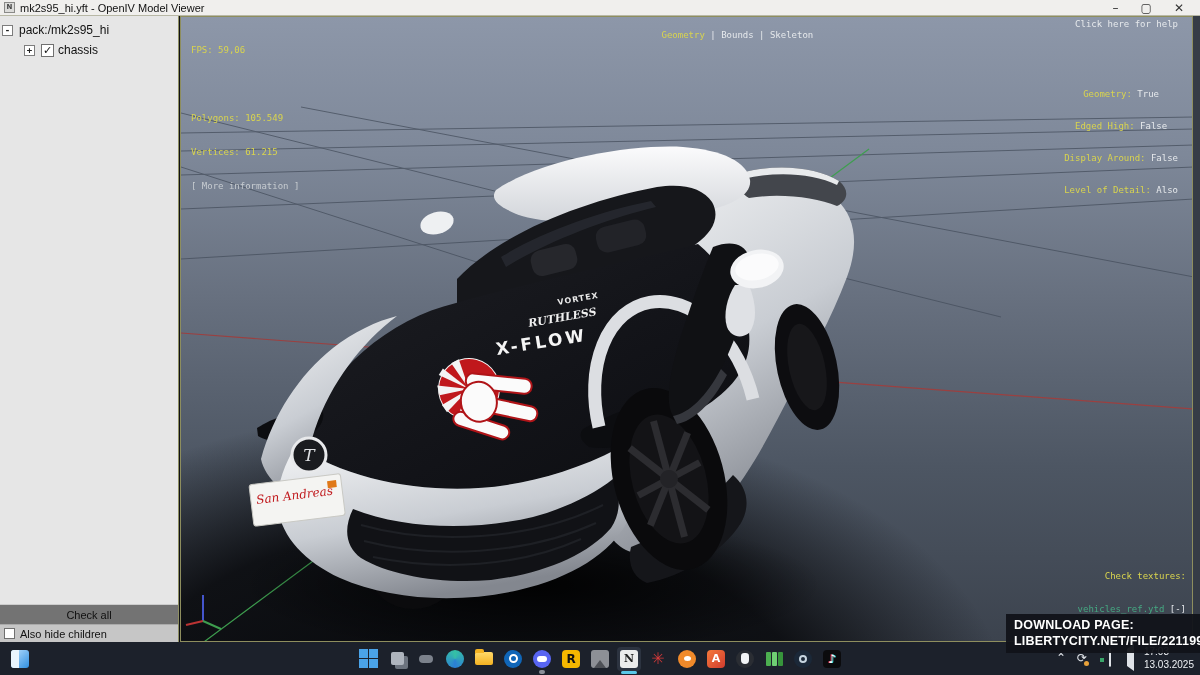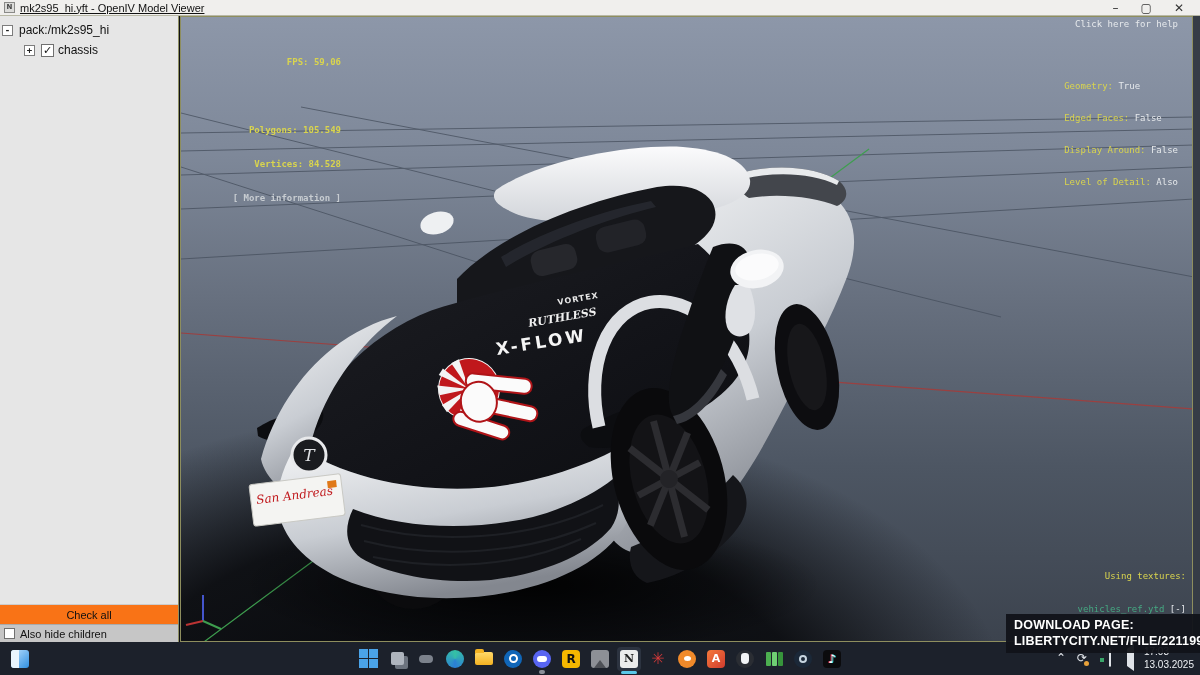--- a/index.html
+++ b/index.html
@@ -6,36 +6,36 @@
   html,body { width:1200px; height:675px; overflow:hidden; background:#000;
               font-family:"Liberation Sans", sans-serif; }
   #stage { position:relative; width:1200px; height:675px; background:#101216; }
 
   
   #titlebar { position:absolute; left:0; top:0; width:1200px; height:16px;
     background:#f0efed; display:flex; align-items:center; padding:0 4px;
     border-bottom:1px solid #b8b8a6; }
   #win-icon { width:11px; height:11px; background:#dcdcda; border:1px solid #8a8a88;
     color:#444; font:bold 7px/9px "DejaVu Sans", sans-serif; text-align:center; margin-right:5px; }
-  #win-title { font-size:11px; color:#111;text-decoration:underline; }
+  #win-title { font-size:11px; color:#111; }
   #win-controls { margin-left:auto; display:flex; gap:22px; padding-right:12px; }
   .winbtn { font:12px/14px "DejaVu Sans", sans-serif; color:#333; cursor:default; }
 
   
   #sidebar { position:absolute; left:0; top:16px; width:179px; height:626px;
     background:#e6e6e6; border-right:1px solid #8f8f63; display:flex; flex-direction:column; }
   .tree { padding:4px 2px; font-size:12px; color:#111; }
   .tree-row { display:flex; align-items:center; height:20px; }
   .tree-row.child { padding-left:22px; }
   .expander { width:11px; height:11px; border:1px solid #7d7d7d; background:#fff;
     font:bold 9px/9px "DejaVu Sans Mono", monospace; text-align:center; color:#222; margin-right:6px; }
   .cbx { width:13px; height:13px; border:1px solid #707070; background:#fff; margin-right:4px;
     font:bold 11px/12px "DejaVu Sans", sans-serif; text-align:center; color:#111; }
   #sidebar-spacer { flex:1; }
-  .side-btn { height:20px; background:#f97316; border-top:1px solid #cccccc;
+  .side-btn { height:20px; background:#737373; border-top:1px solid #cccccc;
     font-size:11px; color:#111; text-align:center; line-height:20px; }
   #also-hide-row { height:18px; background:#c6c6c6; display:flex; align-items:center;
     padding-left:4px; font-size:11px; color:#111; border-top:1px solid #aaaaaa; }
   #also-hide-row .cbx { width:11px; height:11px; margin-right:5px; }
 
   
   #viewport { position:absolute; left:180px; top:16px; width:1013px; height:626px;
     border:1px solid #8e8e5e; overflow:hidden;
     background:linear-gradient(180deg,#8d97a9 0%, #7e8899 22%, #67707f 45%, #4d5663 72%, #3c434e 100%); }
   #right-strip { position:absolute; left:1193px; top:16px; width:7px; height:626px; background:#363c46; }
@@ -43,26 +43,26 @@
     background:radial-gradient(ellipse 760px 430px at 28% 112%, rgba(6,7,10,0.96) 0%, rgba(8,9,12,0.88) 45%, rgba(10,12,16,0) 72%); }
   #bg-lines, #car-svg { position:absolute; left:0; top:0; }
   #car-svg { left:20px; top:110px; }
 
   
   .hud { position:absolute; font:9px/11px "DejaVu Sans Mono", monospace; letter-spacing:0; white-space:pre; }
   .hy { color:#d9d44e; }   
   .hw { color:#e6e9ec; }   
   .hg { color:#c7ccd1; }
   .ht { color:#45a882; }
-  #hud-stats { left:10px; top:18px; width:150px; text-align:right;font-weight:bold; }
+  #hud-stats { left:10px; top:6px; width:150px; text-align:left; }
   #hud-stats div { height:12px; }
   #hud-tabs { left:448px; top:2px; }
   #hud-help { right:14px; top:2px; text-align:center; }
   #hud-camera { right:14px; top:15px; text-align:right; }
-  #hud-display { right:14px; top:42px; text-align:left; }
+  #hud-display { right:14px; top:50px; text-align:center; }
   #hud-camera div, #hud-display div { height:10px; }
   #hud-textures { right:6px; top:532px; text-align:right; }
   #hud-textures .trow { height:11px; }
 
   
   #logo-wrap { position:absolute; left:968px; top:551px; width:230px; height:50px; z-index:30; }
   #dl-box { position:absolute; left:1006px; top:614px; width:194px; height:39px; z-index:31;
     background:rgba(17,19,25,0.95); color:#fff; padding:3px 8px;
     font:bold 12.5px/16px "Liberation Sans", sans-serif; letter-spacing:0.2px; }
 
@@ -279,37 +279,40 @@
           <rect x="-6" y="24" width="58" height="14" rx="7" transform="rotate(26)"></rect>
         </g>
         <ellipse cx="8" cy="14" rx="18" ry="20" fill="#fbfbfb" stroke="#b01418" stroke-width="2"></ellipse>
       </g>
     </svg>
 
     <div class="hud" id="hud-stats">
       <div class="hy">FPS: 59,06</div>
       <div></div>
       <div class="hy">Polygons: 105.549</div>
-      <div class="hy">Vertices: 84.528</div>
+      <div class="hy">Vertices: 61.215</div>
       <div class="hg">[ More information ]</div>
     </div>
 
+    <div class="hud" id="hud-tabs">
+      <span class="hy">Geometry</span><span class="hw"> | </span><span class="hw">Bounds</span><span class="hw"> | </span><span class="hw">Skeleton</span>
+    </div>
 
     <div class="hud hw" id="hud-help">Click here for help</div>
 
 
     <div class="hud" id="hud-display">
       <div><span class="hy">Geometry:</span><span class="hw"> True</span></div>
-      <div><span class="hy">Edged Faces:</span><span class="hw"> False</span></div>
+      <div><span class="hy">Edged High:</span><span class="hw"> False</span></div>
       <div><span class="hy">Display Around:</span><span class="hw"> False</span></div>
       <div><span class="hy">Level of Detail:</span><span class="hw"> Also</span></div>
     </div>
 
     <div class="hud" id="hud-textures">
-      <div class="trow hy">Using textures:</div>
+      <div class="trow hy">Check textures:</div>
       <div class="trow"><span class="ht">vehicles_ref.ytd</span><span class="hw"> [-]</span></div>
       <div class="trow"><span class="ht">vehshare_worn.ytd</span><span class="hw"> [-]</span></div>
       
       
       
       
       
     </div>
   </div>
   <div id="right-strip"></div>

